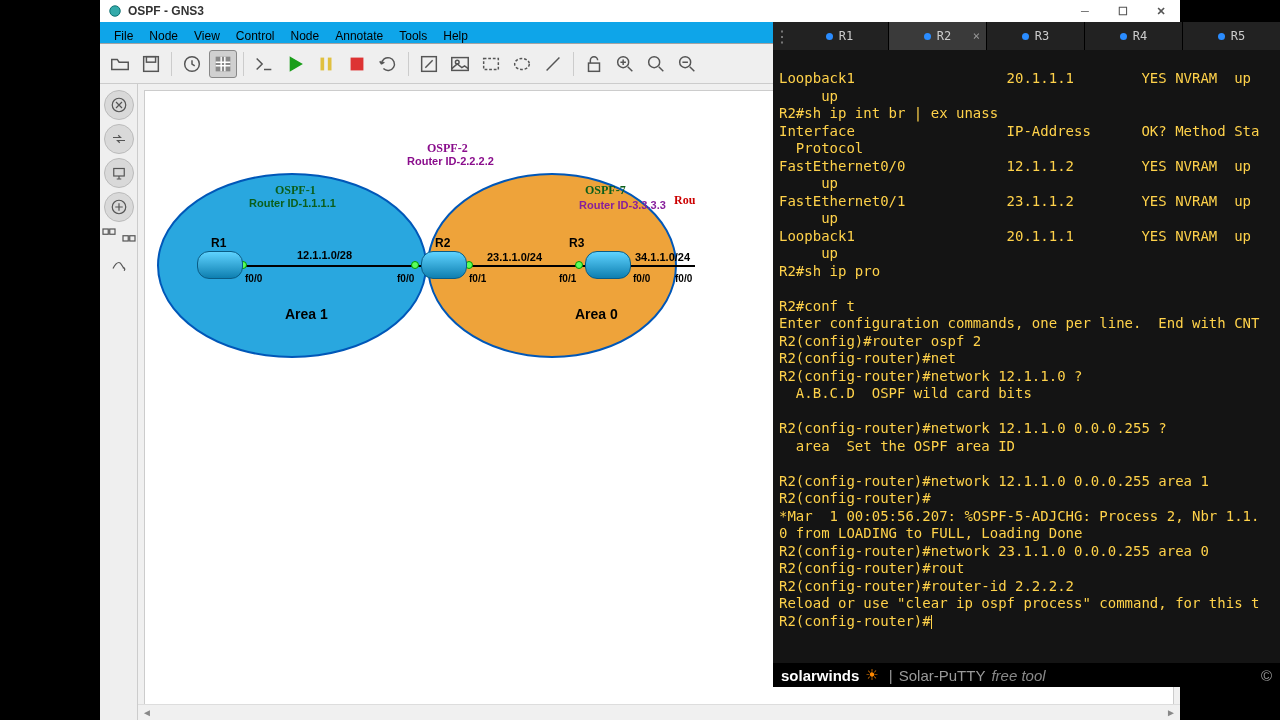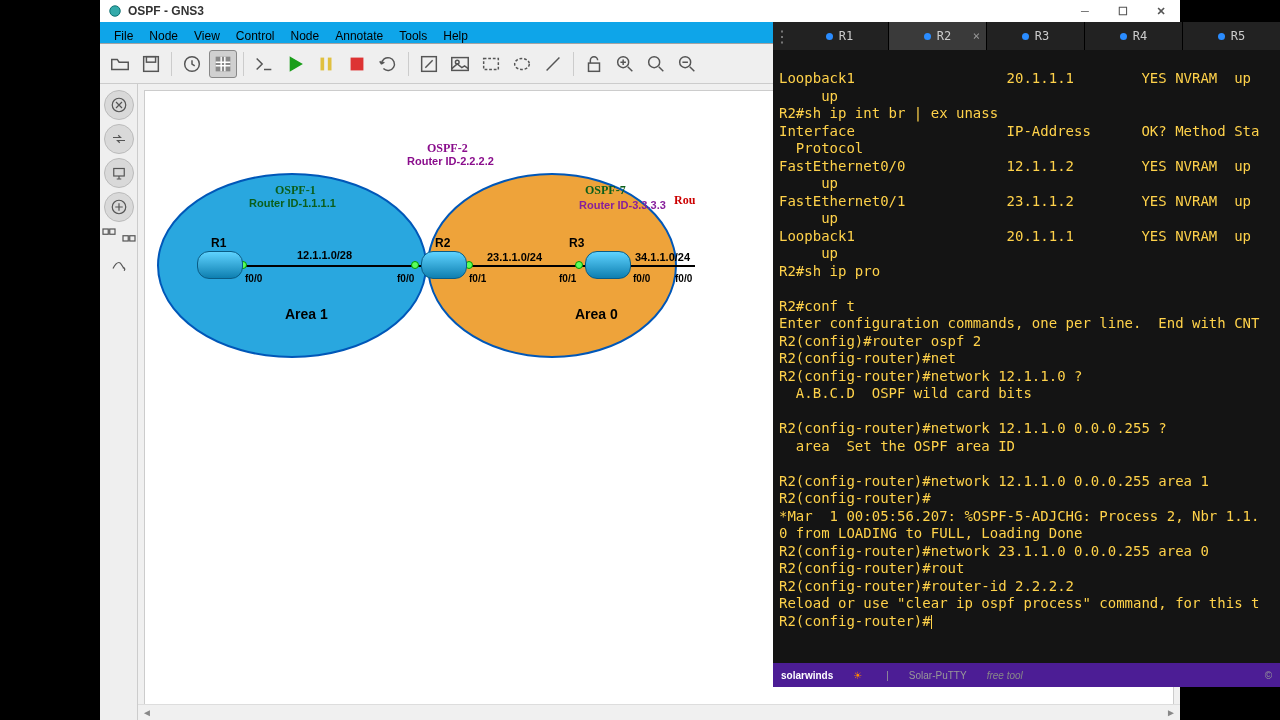--- a/index.html
+++ b/index.html
@@ -49,21 +49,21 @@
 
 
 .term { position: absolute; left: 673px; top: 22px; width: 507px; height: 665px; background: #141414; color: #ffd24a; display: flex; flex-direction: column; font-family: "Consolas", monospace;}
 .term .tabs { height: 28px; background: #222; display: flex; align-items: center; }
 .term .grip { width: 18px; display:flex;align-items:center;justify-content:center;color:#888;}
 .term .tab { flex:1; max-width:100px; height:100%; display:flex;align-items:center;justify-content:center;gap:6px;color:#ccc;font-size:12px;border-right:1px solid #000;position:relative;}
 .term .tab.active { background: #3a3a3a; }
 .term .tab .bullet { width:7px;height:7px;background:#2a8cff;border-radius:50%; }
 .term .tab .close { position:absolute;right:6px;font-size:12px;color:#999;}
 .term .body { flex:1; padding: 20px 6px; font-size: 14px; line-height: 17.5px; white-space: pre; overflow: hidden; }
-.term .footer { height: 24px; background: #4c1d95; display:flex;align-items:center;padding:0 8px;color:#999;font-size:10px;font-family:Tahoma,sans-serif;gap:20px;}
+.term .footer { height: 24px; background: #000000; display:flex;align-items:center;padding:0 8px;color:#999;font-size:15px;font-family:Tahoma,sans-serif;gap:6px;}
 .term .footer strong{color:#fff;font-weight:600;}
 .term .footer .fi{font-style:italic;color:#888;}
 .cursor { display:inline-block; width:1px; height:14px; background:#ffd24a; vertical-align:middle;}
 
 
 .hsb { position:absolute; bottom:0; left:38px; right:0; height:16px; background:#f0f0f0; border-top:1px solid #ddd;display:flex;align-items:center;justify-content:space-between;padding:0 2px;}
 .hsb span{width:14px;height:14px;display:flex;align-items:center;justify-content:center;color:#888;font-size:10px;}
 </style>
 </head>
 <body>

